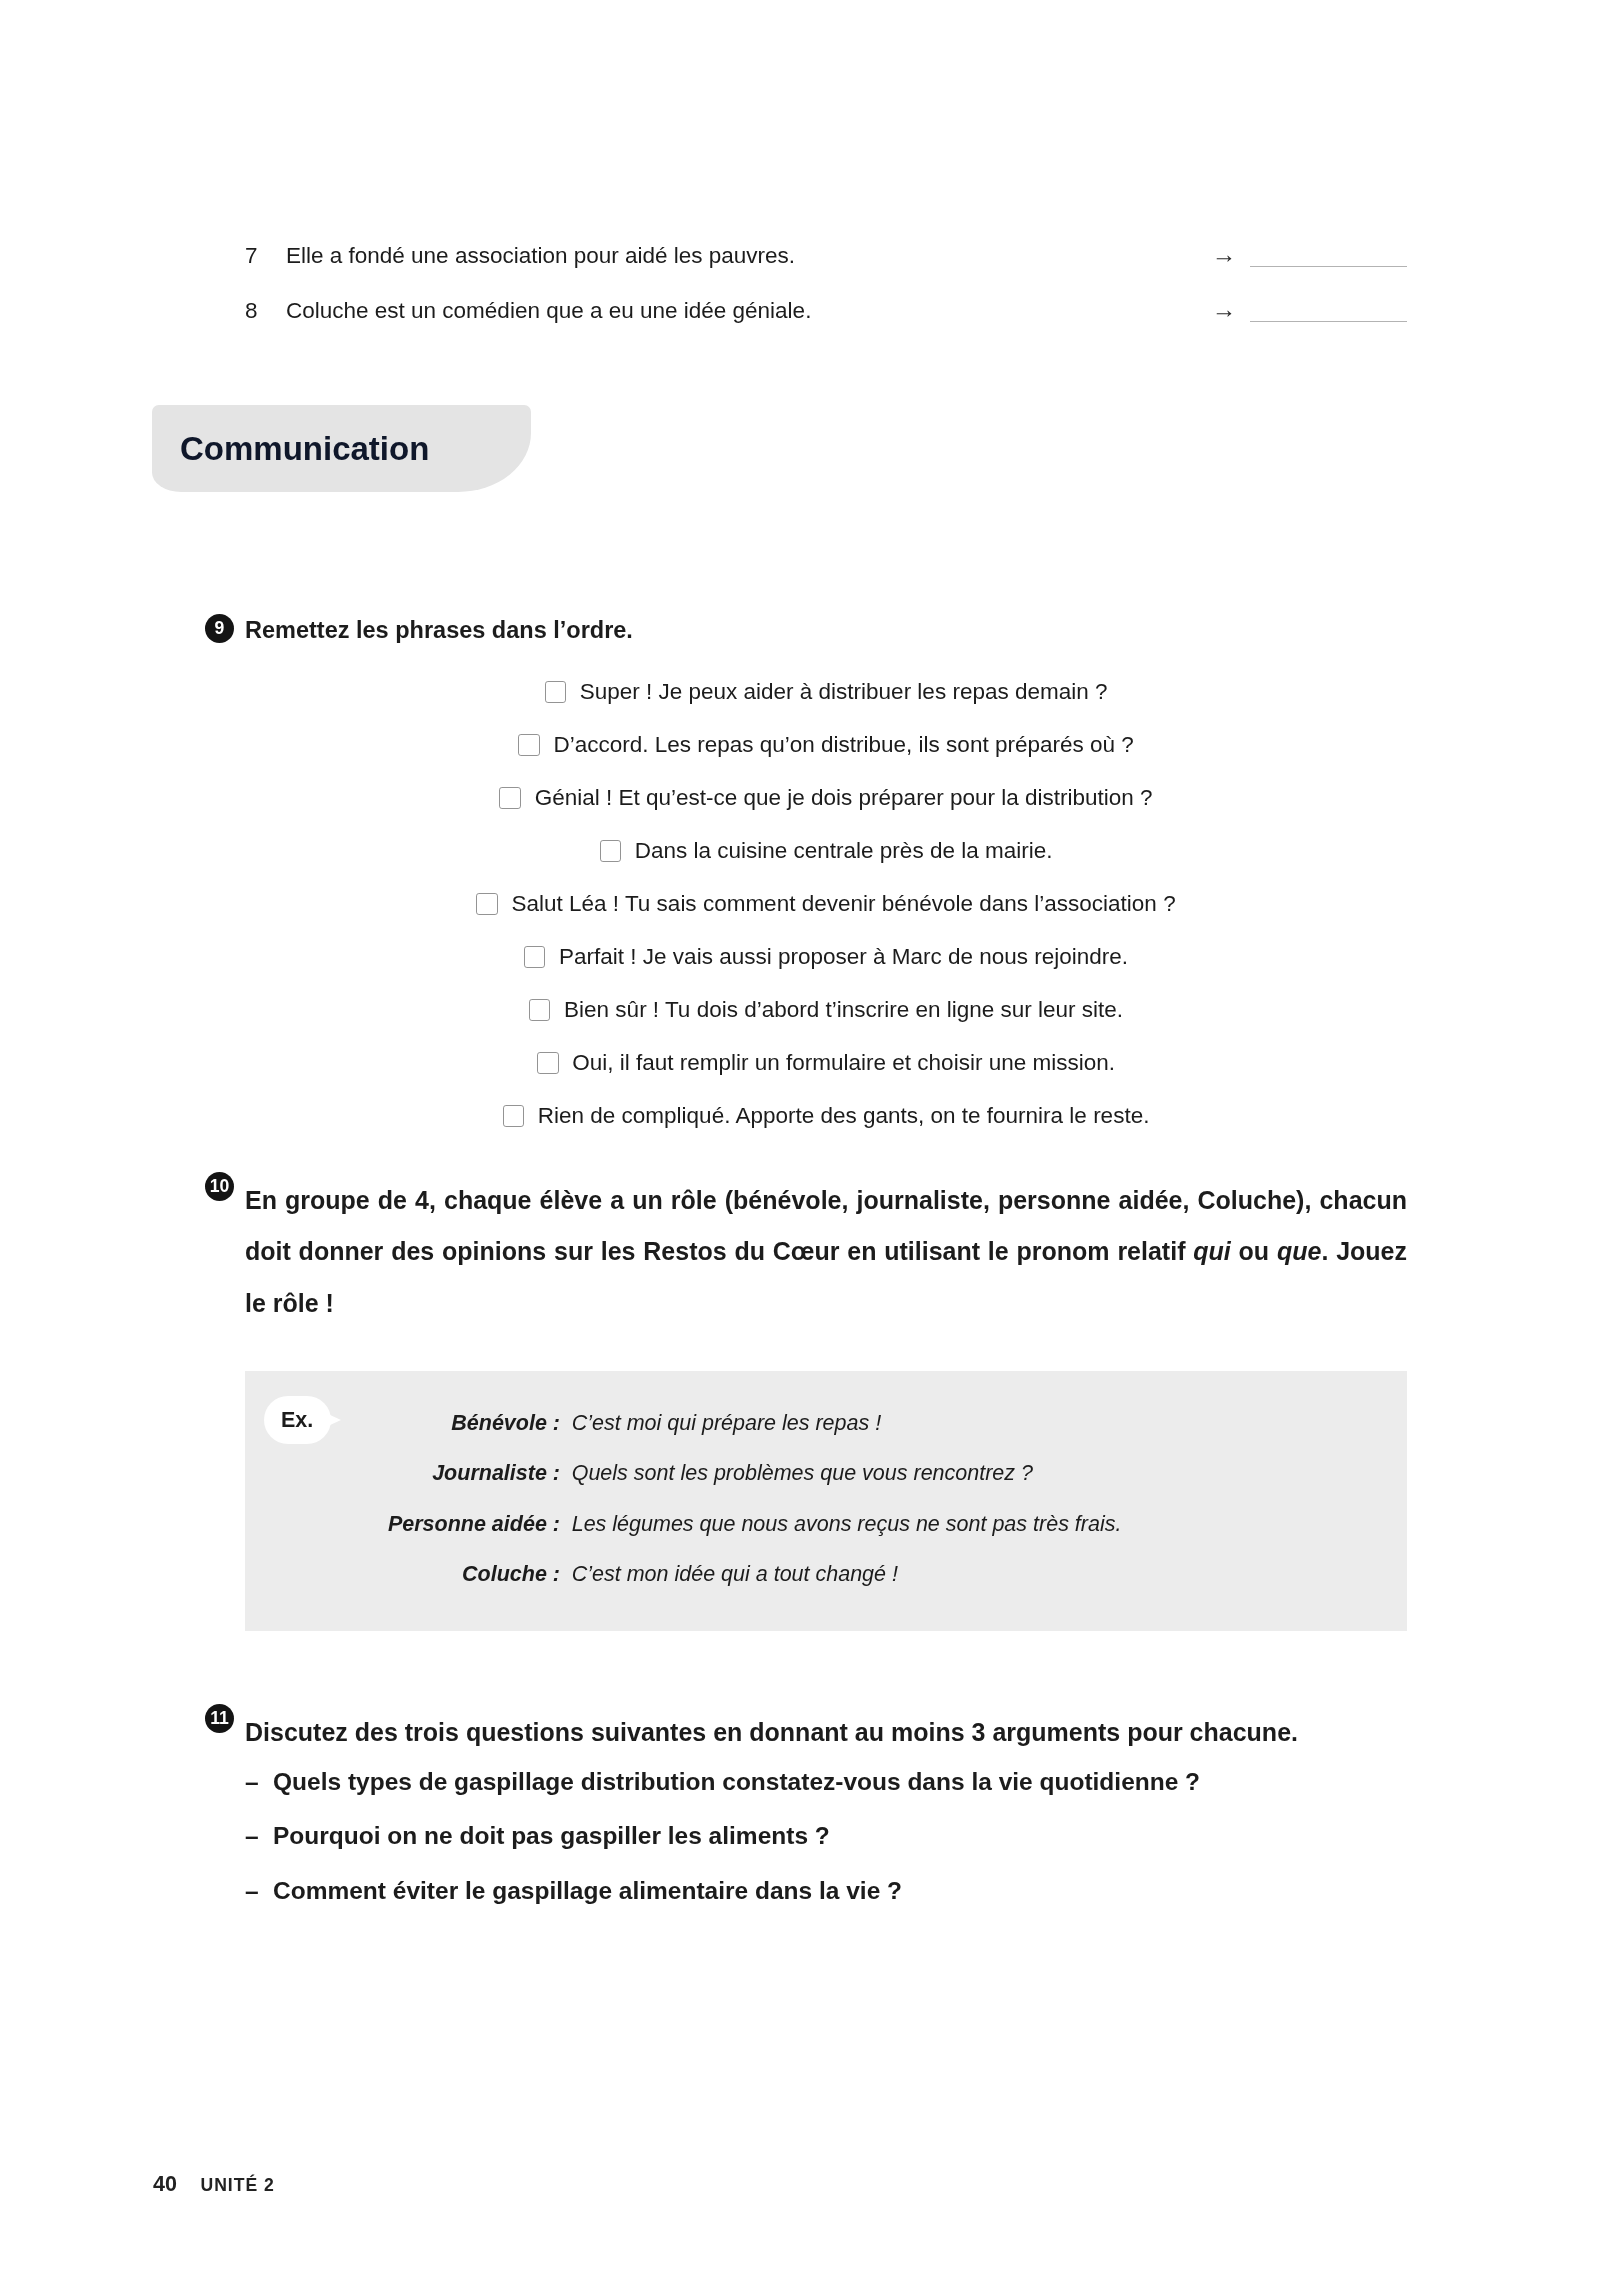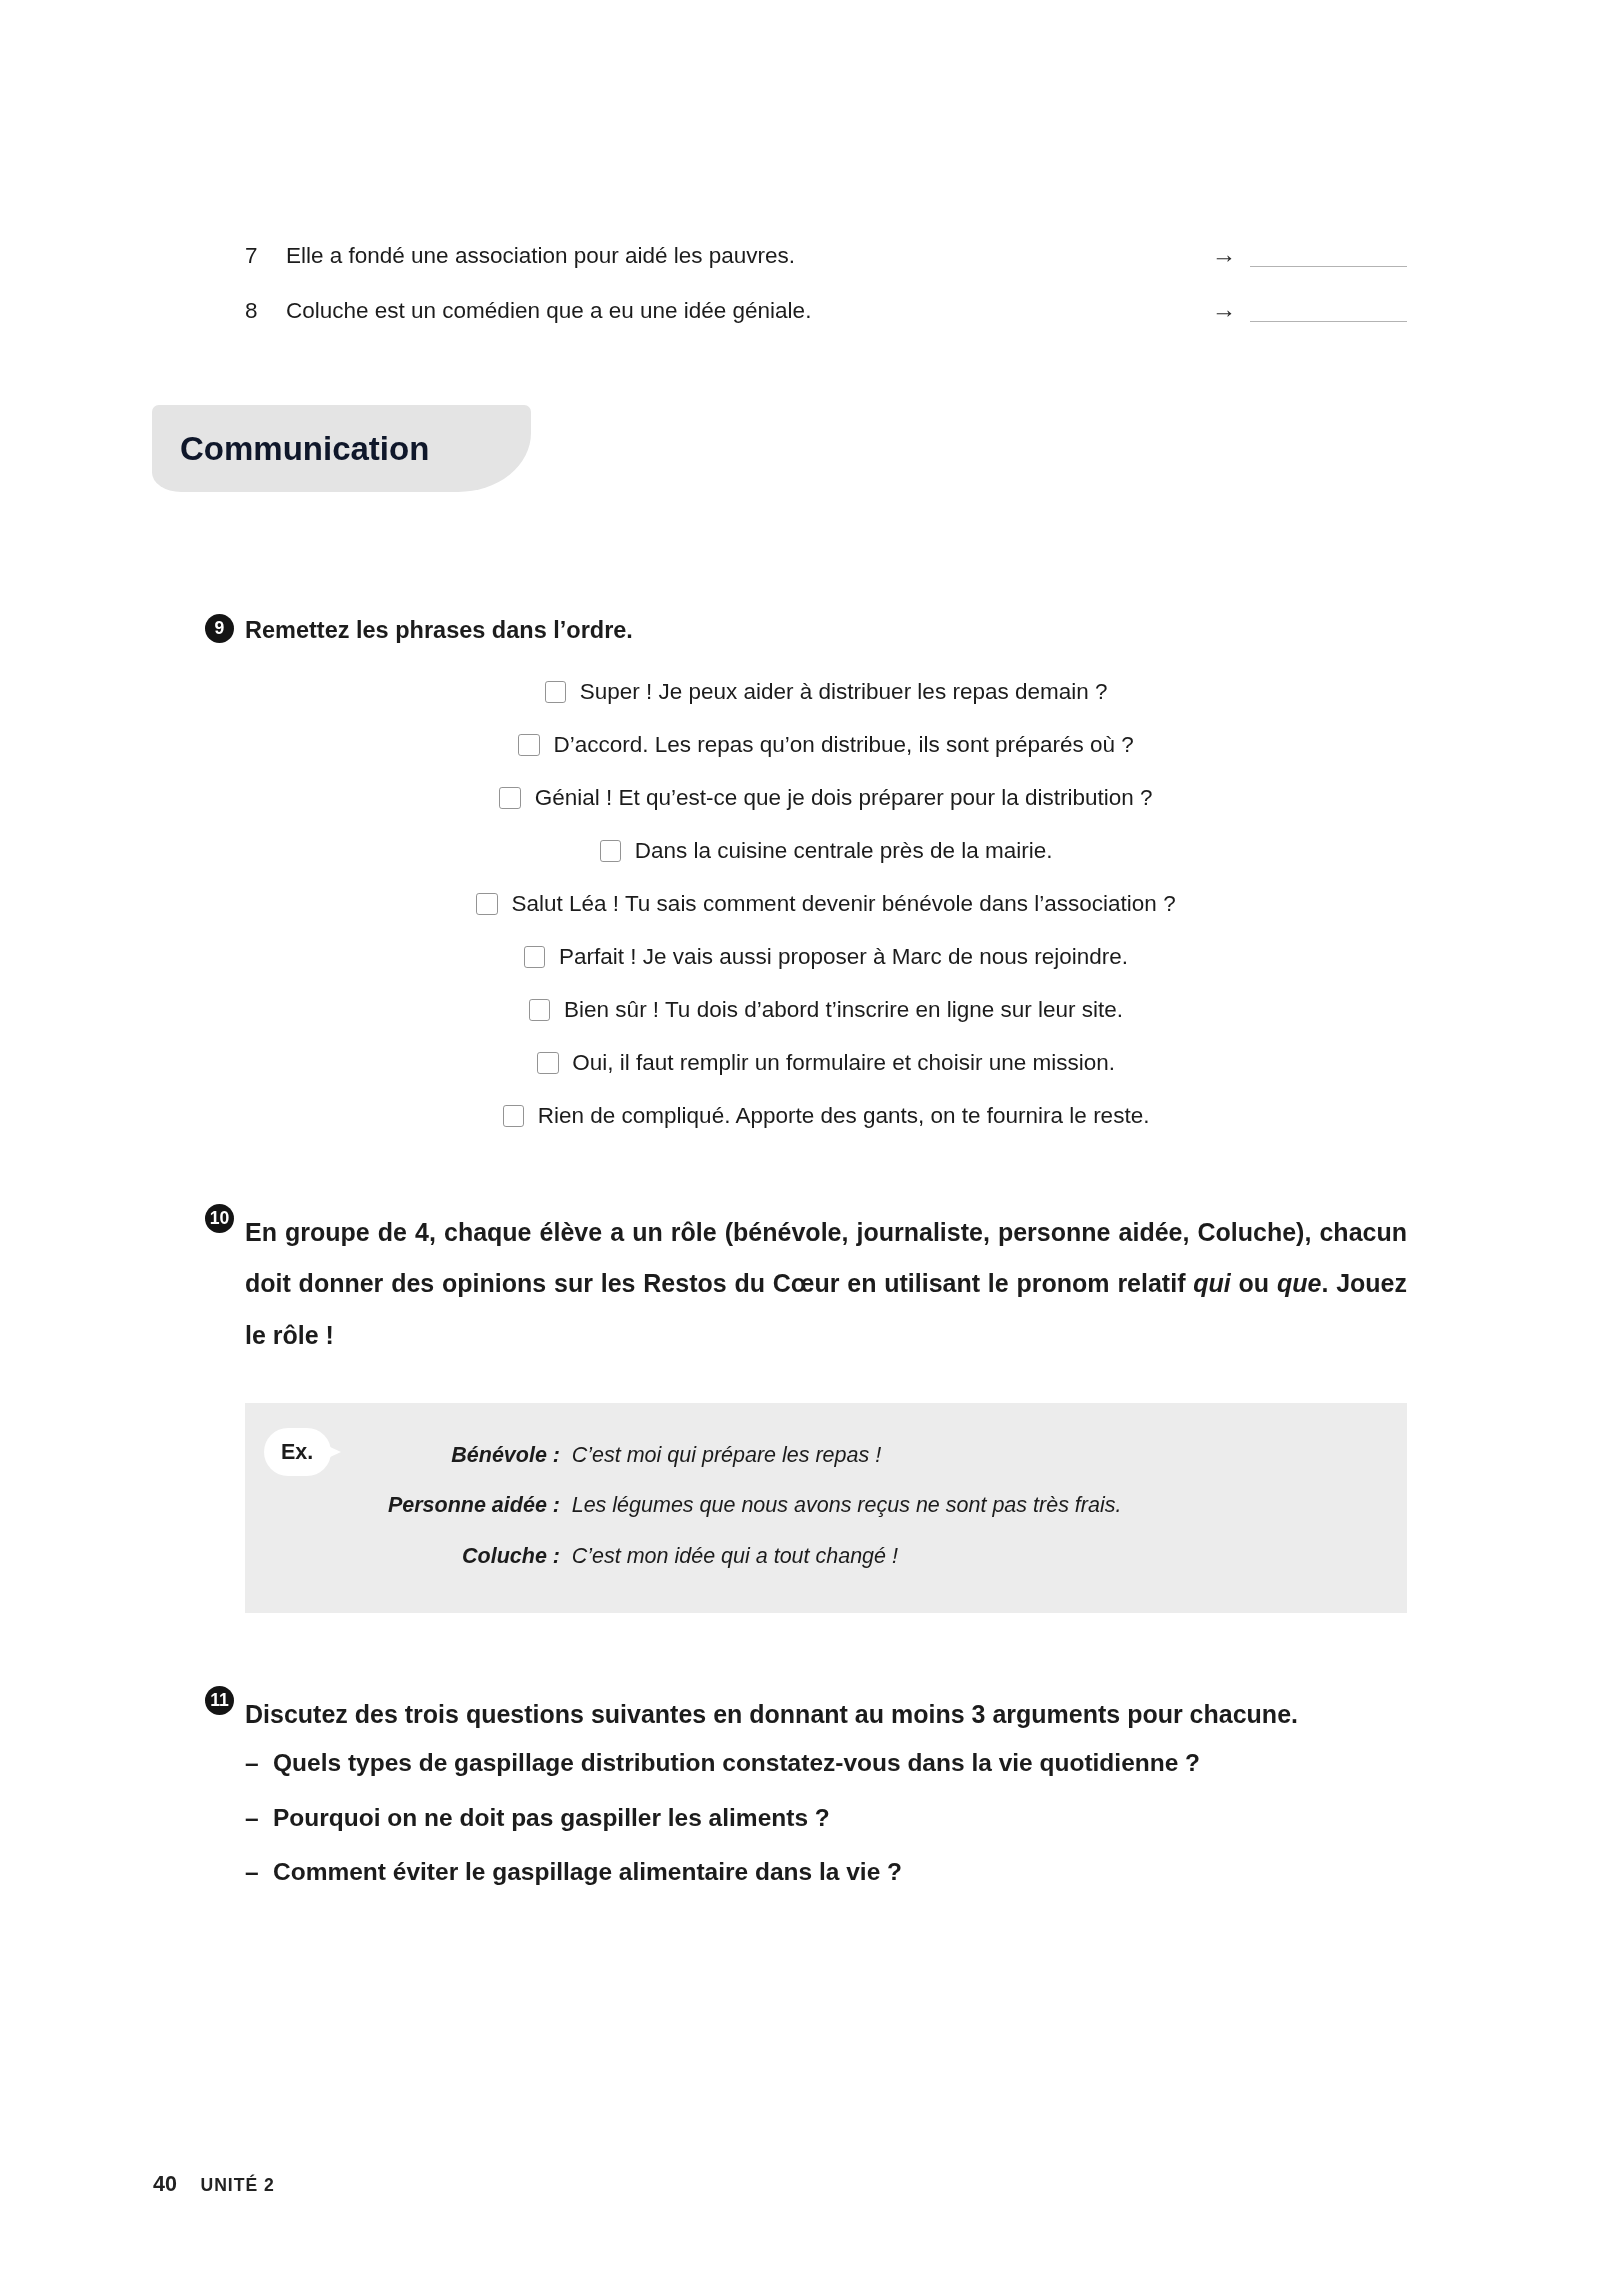--- a/index.html
+++ b/index.html
@@ -73,21 +73,21 @@
   .cb {
     width: 21.5px;
     height: 21.5px;
     border: 1.5px solid #949494;
     border-radius: 2.9px;
     background: #ffffff;
     margin-right: 13.7px;
     flex: none;
   }
 
-  .ex10 { margin-top: 78px; }
+  .ex10 { margin-top: 46px; }
   .ex-title-big {
     font-size: 25px;
     font-weight: bold;
     line-height: 2.05;
     text-align: justify;
   }
   .ital { font-style: italic; }
 
   
   .ex-box {
@@ -212,20 +212,24 @@
     <span class="ex-num">10</span>
     <div class="ex-title-big">
       <span>En groupe de 4, chaque élève a un rôle (bénévole, journaliste, personne aidée, Coluche), chacun doit donner des opinions sur les Restos du Cœur en utilisant le pronom relatif </span><span class="ital">qui</span><span> ou </span><span class="ital">que</span><span>. Jouez le rôle !</span>
     </div>
 
     <div class="ex-box">
       <span class="ex-label">Ex.</span>
       <div class="ex-row">
         <span class="ex-role">Bénévole :</span>
         <span class="ex-text">C’est moi qui prépare les repas !</span>
+      </div>
+      <div class="ex-row">
+        <span class="ex-role">Journaliste :</span>
+        <span class="ex-text">Quels sont les problèmes que vous rencontrez ?</span>
       </div>
       <div class="ex-row">
         <span class="ex-role">Personne aidée :</span>
         <span class="ex-text">Les légumes que nous avons reçus ne sont pas très frais.</span>
       </div>
       <div class="ex-row">
         <span class="ex-role">Coluche :</span>
         <span class="ex-text">C’est mon idée qui a tout changé !</span>
       </div>
     </div>

